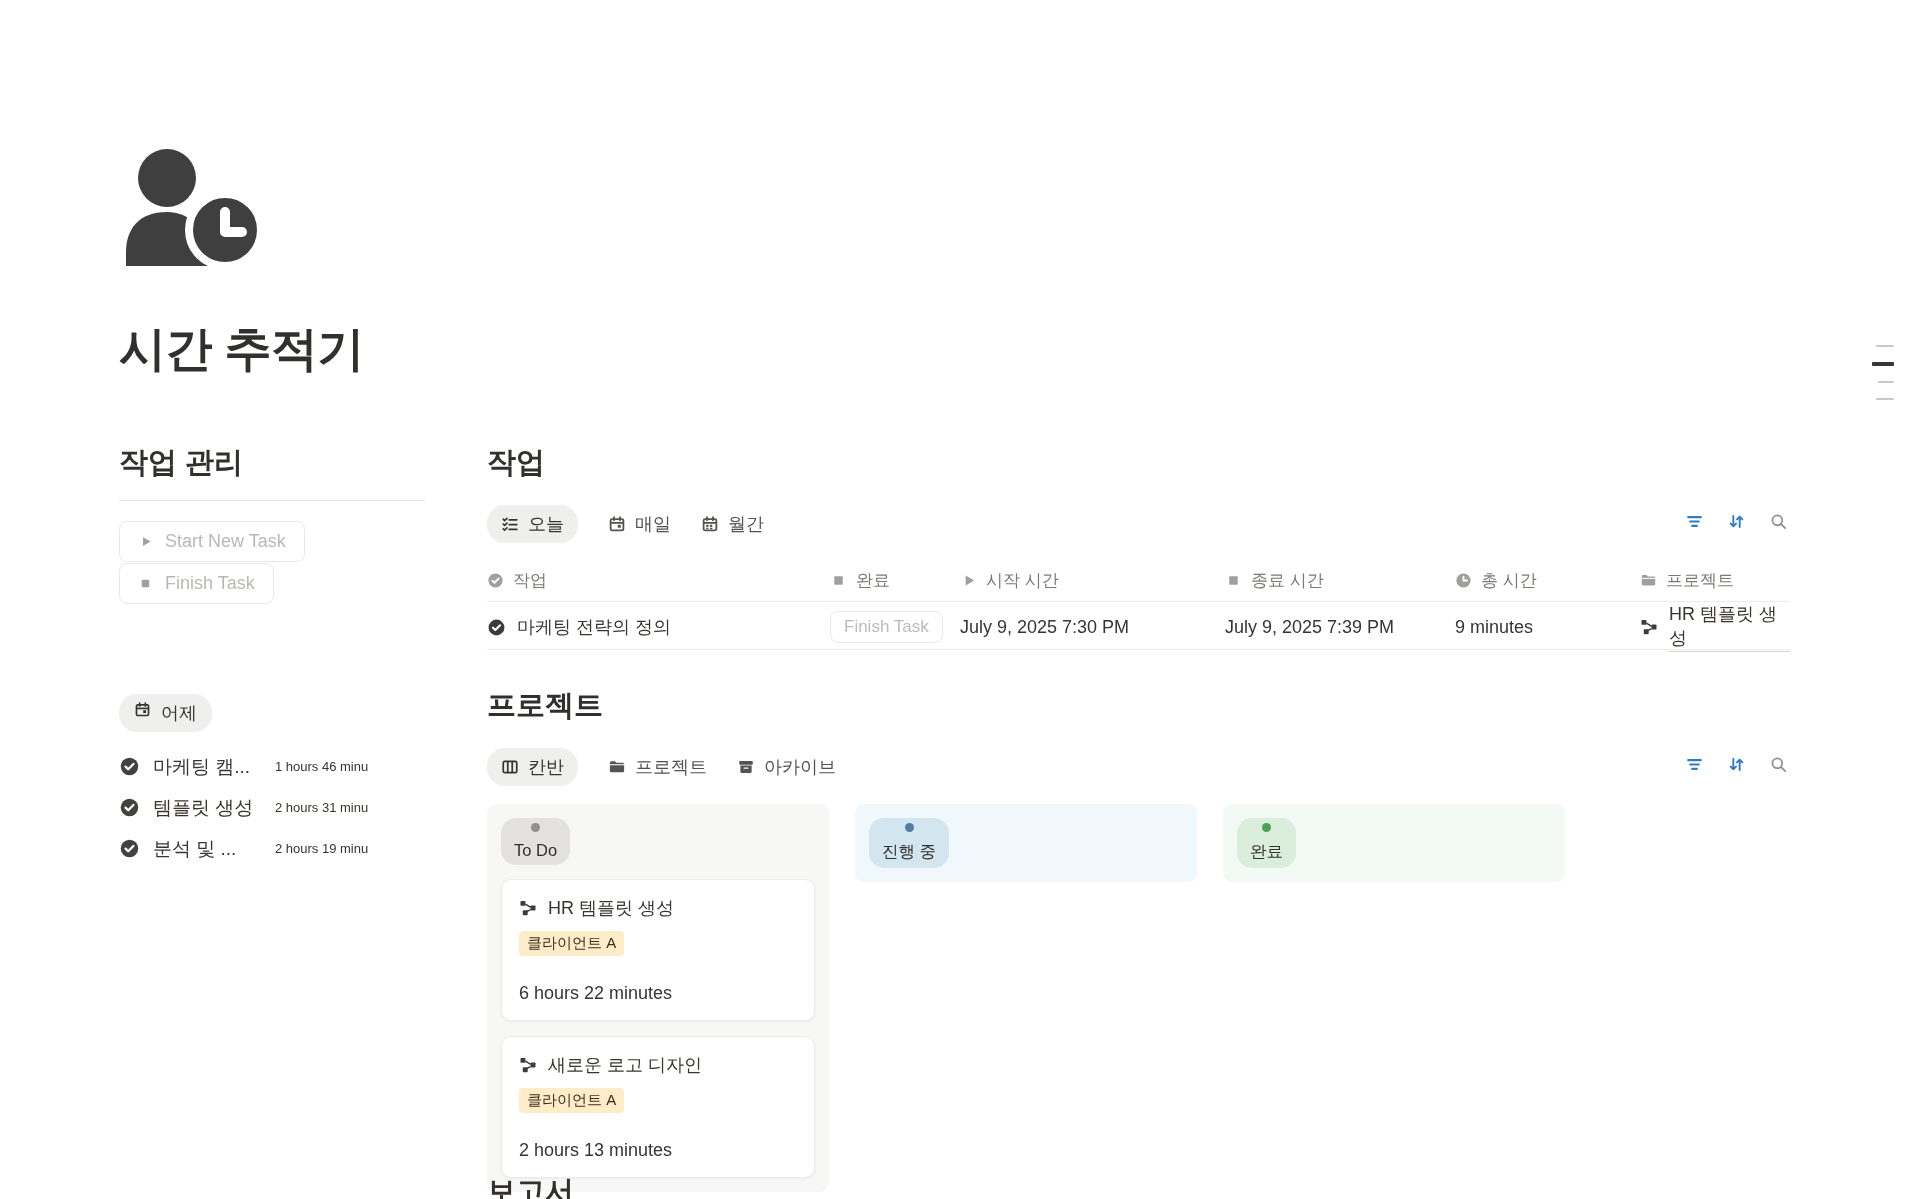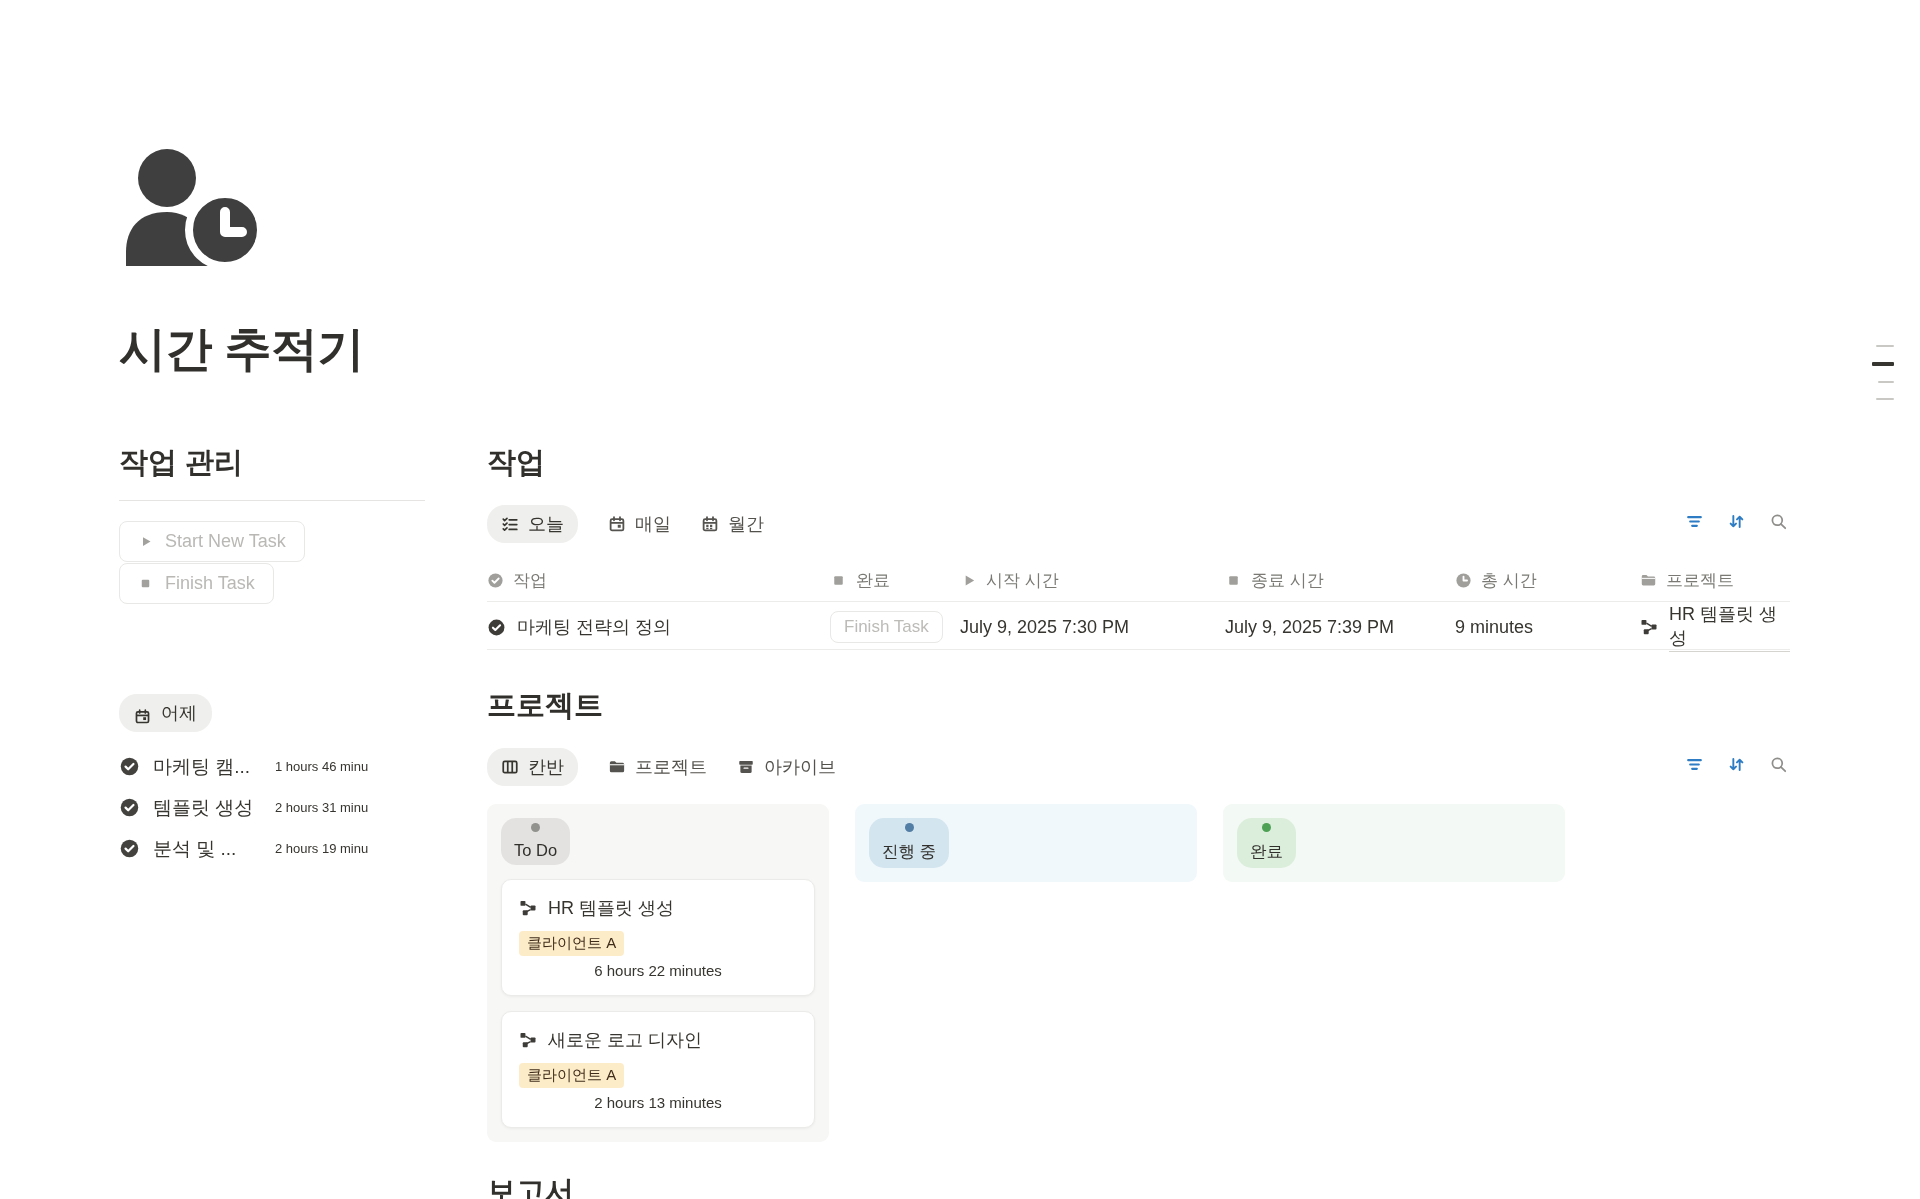--- a/index.html
+++ b/index.html
@@ -12,21 +12,21 @@
   .page-title { position:absolute; left:119px; top:318px; font-size:47px; font-weight:700; color:#32302C; letter-spacing:-0.5px; }
 
   
   .sidebar { position:absolute; left:119px; top:443px; width:306px; }
   .section-heading { font-size:29px; font-weight:700; color:#32302C; }
   .sidebar .divider { border:none; border-top:1px solid #E5E4E2; margin-top:17px; }
   .side-buttons { margin-top:20px; display:flex; flex-direction:column; align-items:flex-start; gap:1px; }
   .ghost-btn { display:inline-flex; align-items:center; gap:12px; background:#fff; border:1px solid #E8E8E6;
     border-radius:8px; padding:9px 18px; font-size:18px; color:#B9B8B5; cursor:pointer; }
   .ghost-btn .ico { color:#A2A19E; display:inline-flex; }
-  .yesterday-pill { margin-top:90px; display:inline-flex; align-items:flex-end; gap:10px; background:#EFEFED;
+  .yesterday-pill { margin-top:90px; display:inline-flex; align-items:flex-start; gap:10px; background:#EFEFED;
     border-radius:18px; padding:7px 15px; font-size:18px; color:#37352F; }
   .yesterday-pill .ico { color:#37352F; display:inline-flex; }
   .side-tasks { margin-top:22px; display:flex; flex-direction:column; gap:16px; }
   .side-task { display:flex; align-items:center; height:25px; }
   .side-task .ico { color:#44423E; display:inline-flex; margin-right:13px; }
   .side-task .tname { width:122px; font-size:19px; color:#37352F; white-space:nowrap; overflow:hidden; }
   .side-task .tdur { flex:1; font-size:13px; color:#37352F; white-space:nowrap; overflow:hidden; }
 
   
   .main { position:absolute; left:487px; top:443px; width:1303px; }
@@ -58,21 +58,21 @@
   .board { margin-top:17px; display:flex; gap:26px; align-items:flex-start; }
   .bcol { width:342px; border-radius:9px; padding:14px; }
   .status-pill { display:inline-flex; align-items:center; gap:9px; border-radius:15px; padding:5px 13px; font-size:16.5px; color:#32302C;flex-direction:column; }
   .status-dot { width:9px; height:9px; border-radius:50%; }
   .cards { margin-top:14px; display:flex; flex-direction:column; gap:15px; }
   .card { background:#fff; border:1px solid #EBEBE9; border-radius:10px; padding:16px 17px;
     box-shadow:0 1px 3px rgba(15,15,15,0.05); cursor:pointer; }
   .card-title { display:flex; align-items:center; gap:11px; font-size:18px; font-weight:500; color:#37352F; }
   .card-title .ico { color:#3E3C38; display:inline-flex; flex:none; }
   .card-tag { display:inline-block; margin-top:11px; border-radius:4px; padding:3px 8px; font-size:15px; }
-  .card-dur { margin-top:6px; font-size:15px; color:#37352F;text-align:center; }
+  .card-dur { margin-top:27px; font-size:18px; color:#37352F; }
 
   .reports { position:absolute; left:487px; top:1172px; }
 
   
   .outline-ind { position:absolute; right:26px; top:345px; width:22px; display:flex; flex-direction:column; gap:15px; align-items:flex-end; }
   .outline-ind span { display:block; height:2px; border-radius:1px; background:#C9C8C5; }
   .outline-ind span:nth-child(1){ width:18px; }
   .outline-ind span:nth-child(2){ width:22px; height:4px; background:#37352F; }
   .outline-ind span:nth-child(3){ width:16px; }
   .outline-ind span:nth-child(4){ width:18px; }

